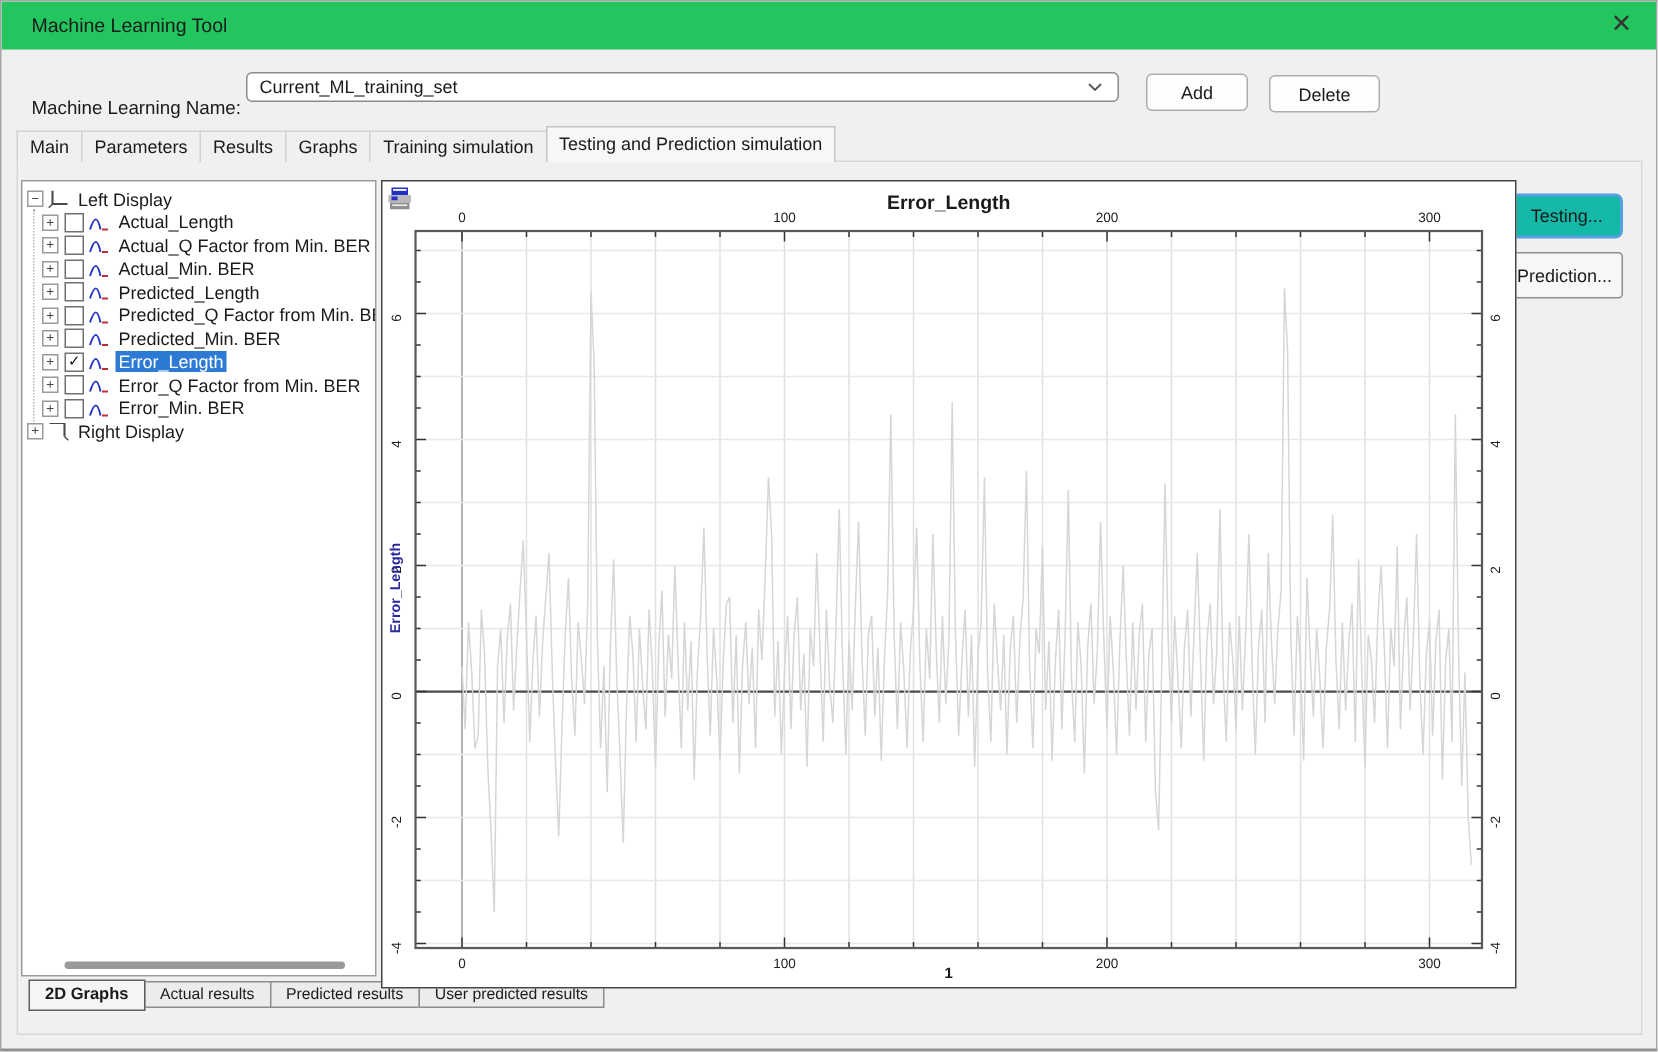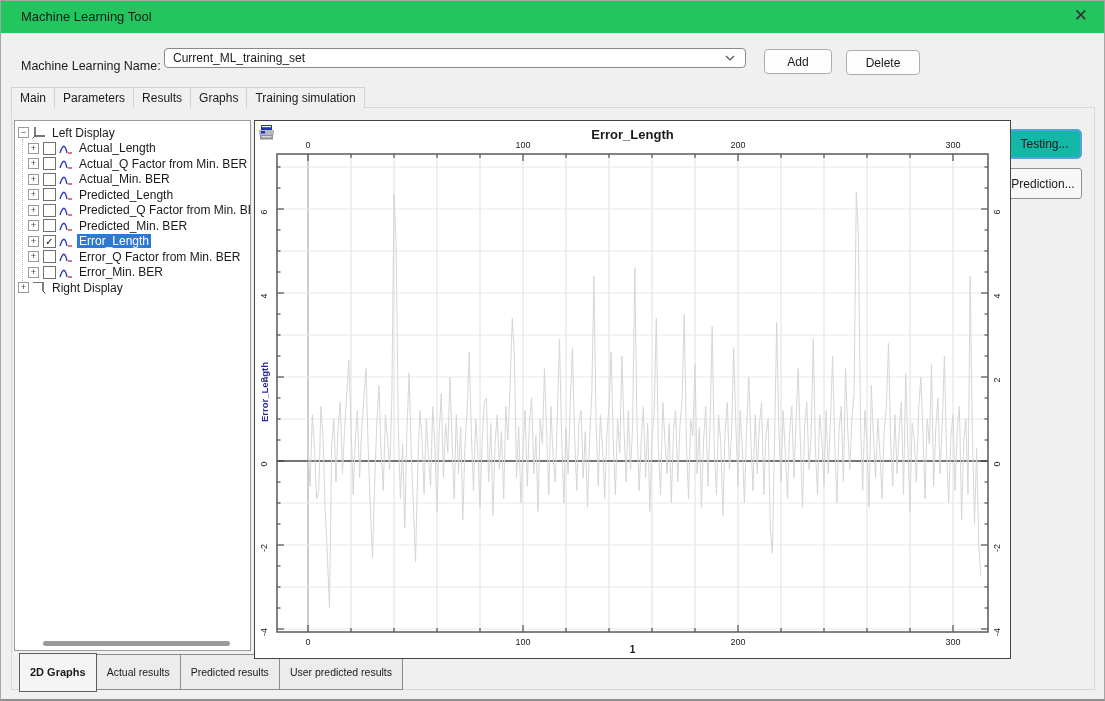--- a/index.html
+++ b/index.html
@@ -4,21 +4,21 @@
 <style>
   html,body{margin:0;padding:0;background:#d9d9d9;}
   .window{position:relative;width:1105px;height:701px;background:#f0f0f0;
     border:1px solid #a5a5a5;border-bottom:2px solid #8f8f8f;box-sizing:border-box;
     font-family:"Liberation Sans",sans-serif;overflow:hidden;color:#1a1a1a;}
   
   .titlebar{position:absolute;left:0;top:0;right:0;height:32px;background:#22c55e;border-bottom:1px solid #ececec;}
   .title{position:absolute;left:20px;top:8px;font-size:13px;}
   .close-btn{position:absolute;right:16px;top:5px;font-size:17px;color:#333;font-weight:300;line-height:20px;cursor:default;}
   
-  .ml-label{position:absolute;left:20px;top:58px;font-size:12.5px;}
+  .ml-label{position:absolute;left:20px;top:64px;font-size:12.5px;}
   .combo{position:absolute;left:163px;top:47px;width:582px;height:20px;background:#fff;
     border:1px solid #8a8a8a;border-radius:4px;box-sizing:border-box;display:flex;align-items:center;}
   .combo-value{font-size:12px;padding-left:8px;flex:1;white-space:nowrap;overflow:hidden;}
   .combo-chev{margin-right:10px;}
   .btn{position:absolute;background:#fdfdfd;border:1px solid #adadad;border-radius:4px;
     font-size:12px;font-family:"Liberation Sans",sans-serif;display:flex;align-items:center;justify-content:center;box-sizing:border-box;}
   .btn-add{left:763px;top:48px;width:68px;height:25px;}
   .btn-del{left:845px;top:49px;width:74px;height:25px;}
   
   .tabbar{position:absolute;left:10px;top:84px;height:23px;display:flex;align-items:flex-end;z-index:5;}
@@ -53,21 +53,21 @@
   
   .chart-panel{position:absolute;left:253px;top:119px;width:755px;height:537px;background:#fff;
     border:1.5px solid #454545;box-sizing:content-box;z-index:4;}
   .chart-title{position:absolute;left:0;top:6px;width:100%;text-align:center;font-size:13px;font-weight:bold;}
   .print-icon{position:absolute;left:3px;top:3px;}
   .ylabel{position:absolute;left:9px;top:271px;transform:translate(-50%,-50%) rotate(-90deg);
     font-size:9.5px;font-weight:bold;color:#2a2a9c;white-space:nowrap;}
   .xlabel{position:absolute;left:0;top:523px;width:755px;text-align:center;font-size:10px;font-weight:bold;}
   
   .bottom-tabs{position:absolute;left:18px;top:653px;display:flex;align-items:flex-start;z-index:3;}
-  .btab{font-size:10.5px;padding:10px 10px;height:14px;line-height:14px;background:#ececec;
+  .btab{font-size:10.5px;padding:1px 10px;height:14px;line-height:14px;background:#ececec;
     border:1px solid #8d8d8d;margin-right:-1px;white-space:nowrap;}
   .btab.active{font-weight:bold;font-size:11px;background:#f5f5f5;border:1px solid #5e5e5e;
     height:17px;line-height:17px;position:relative;top:-1px;z-index:4;}
 </style>
 </head>
 <body>
 
 <div class="window">
 
   <div class="titlebar">
@@ -84,20 +84,21 @@
   </div>
   <div class="btn btn-add">Add</div>
   <div class="btn btn-del">Delete</div>
 
   <div class="tabbar">
     <div class="tab">Main</div>
     <div class="tab">Parameters</div>
     <div class="tab">Results</div>
     <div class="tab">Graphs</div>
     <div class="tab">Training simulation</div>
+    <div class="tab active">Testing and Prediction simulation</div>
   </div>
 
   <div class="tabpage"></div>
 
   <div class="side-btn btn-testing">Testing...</div>
   <div class="side-btn btn-prediction">Prediction...</div>
 
   <div class="tree-panel">
     <div class="tree-vline"></div>
     <div class="tree-rows">

